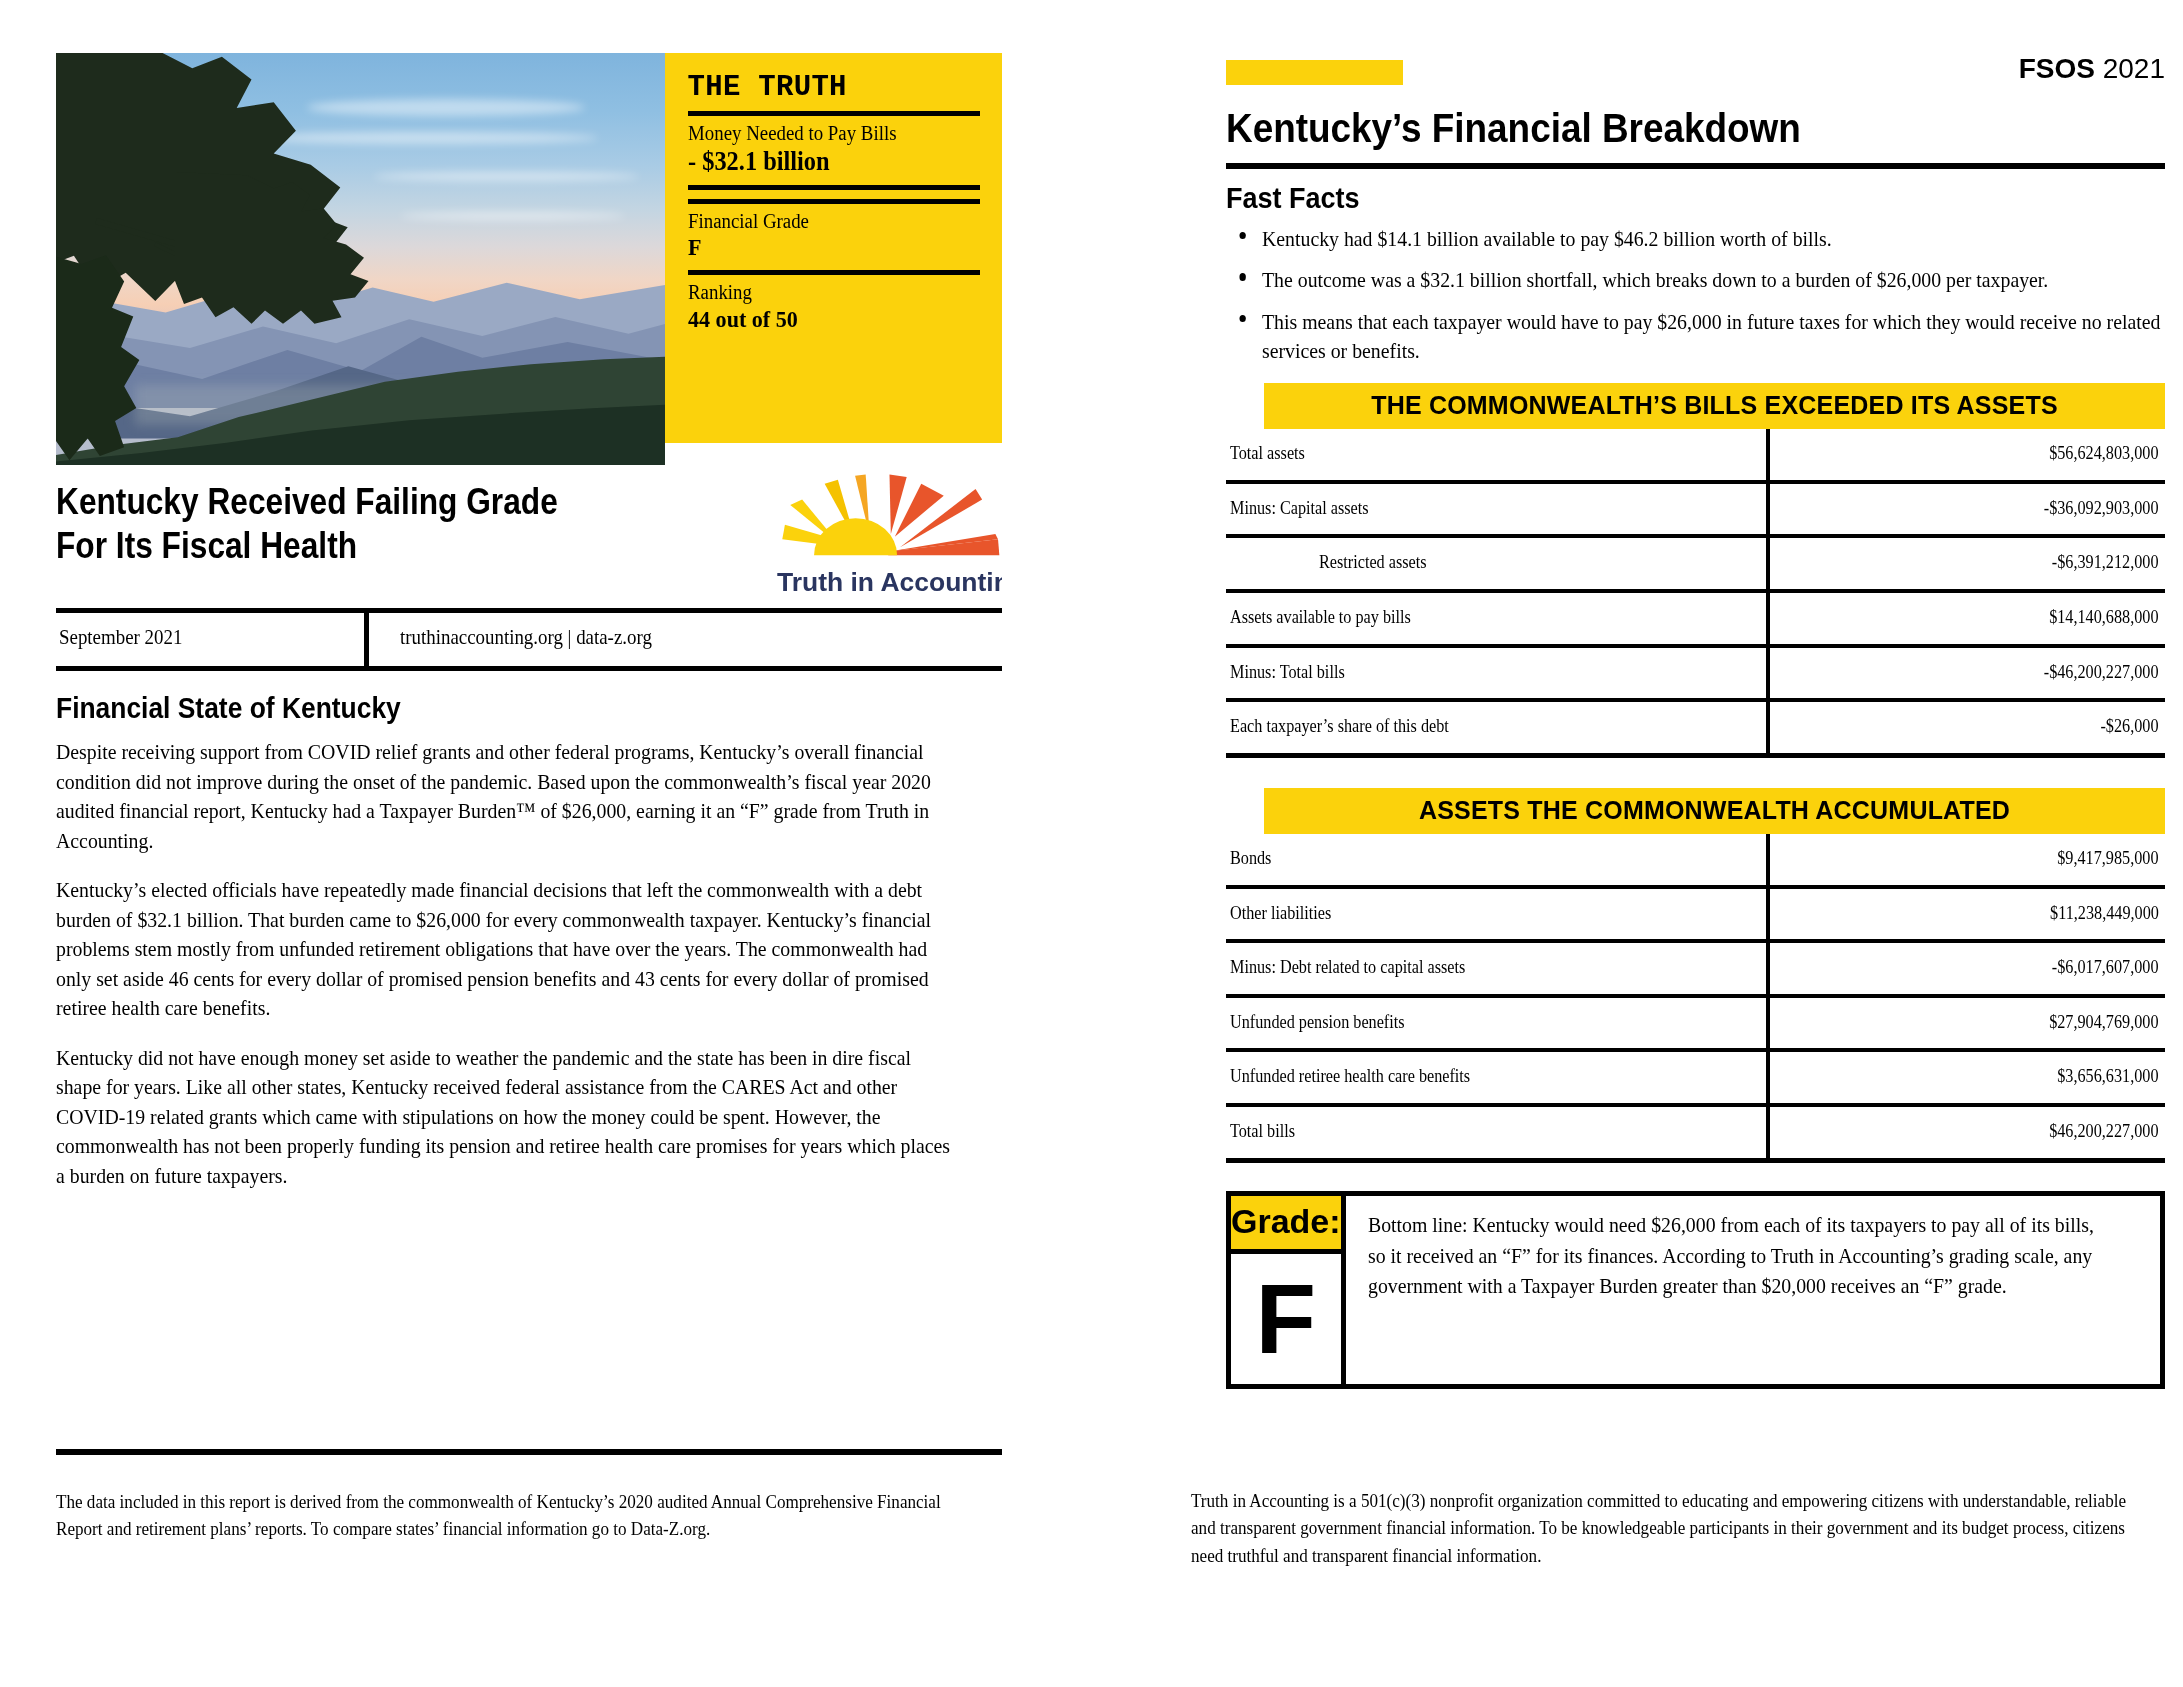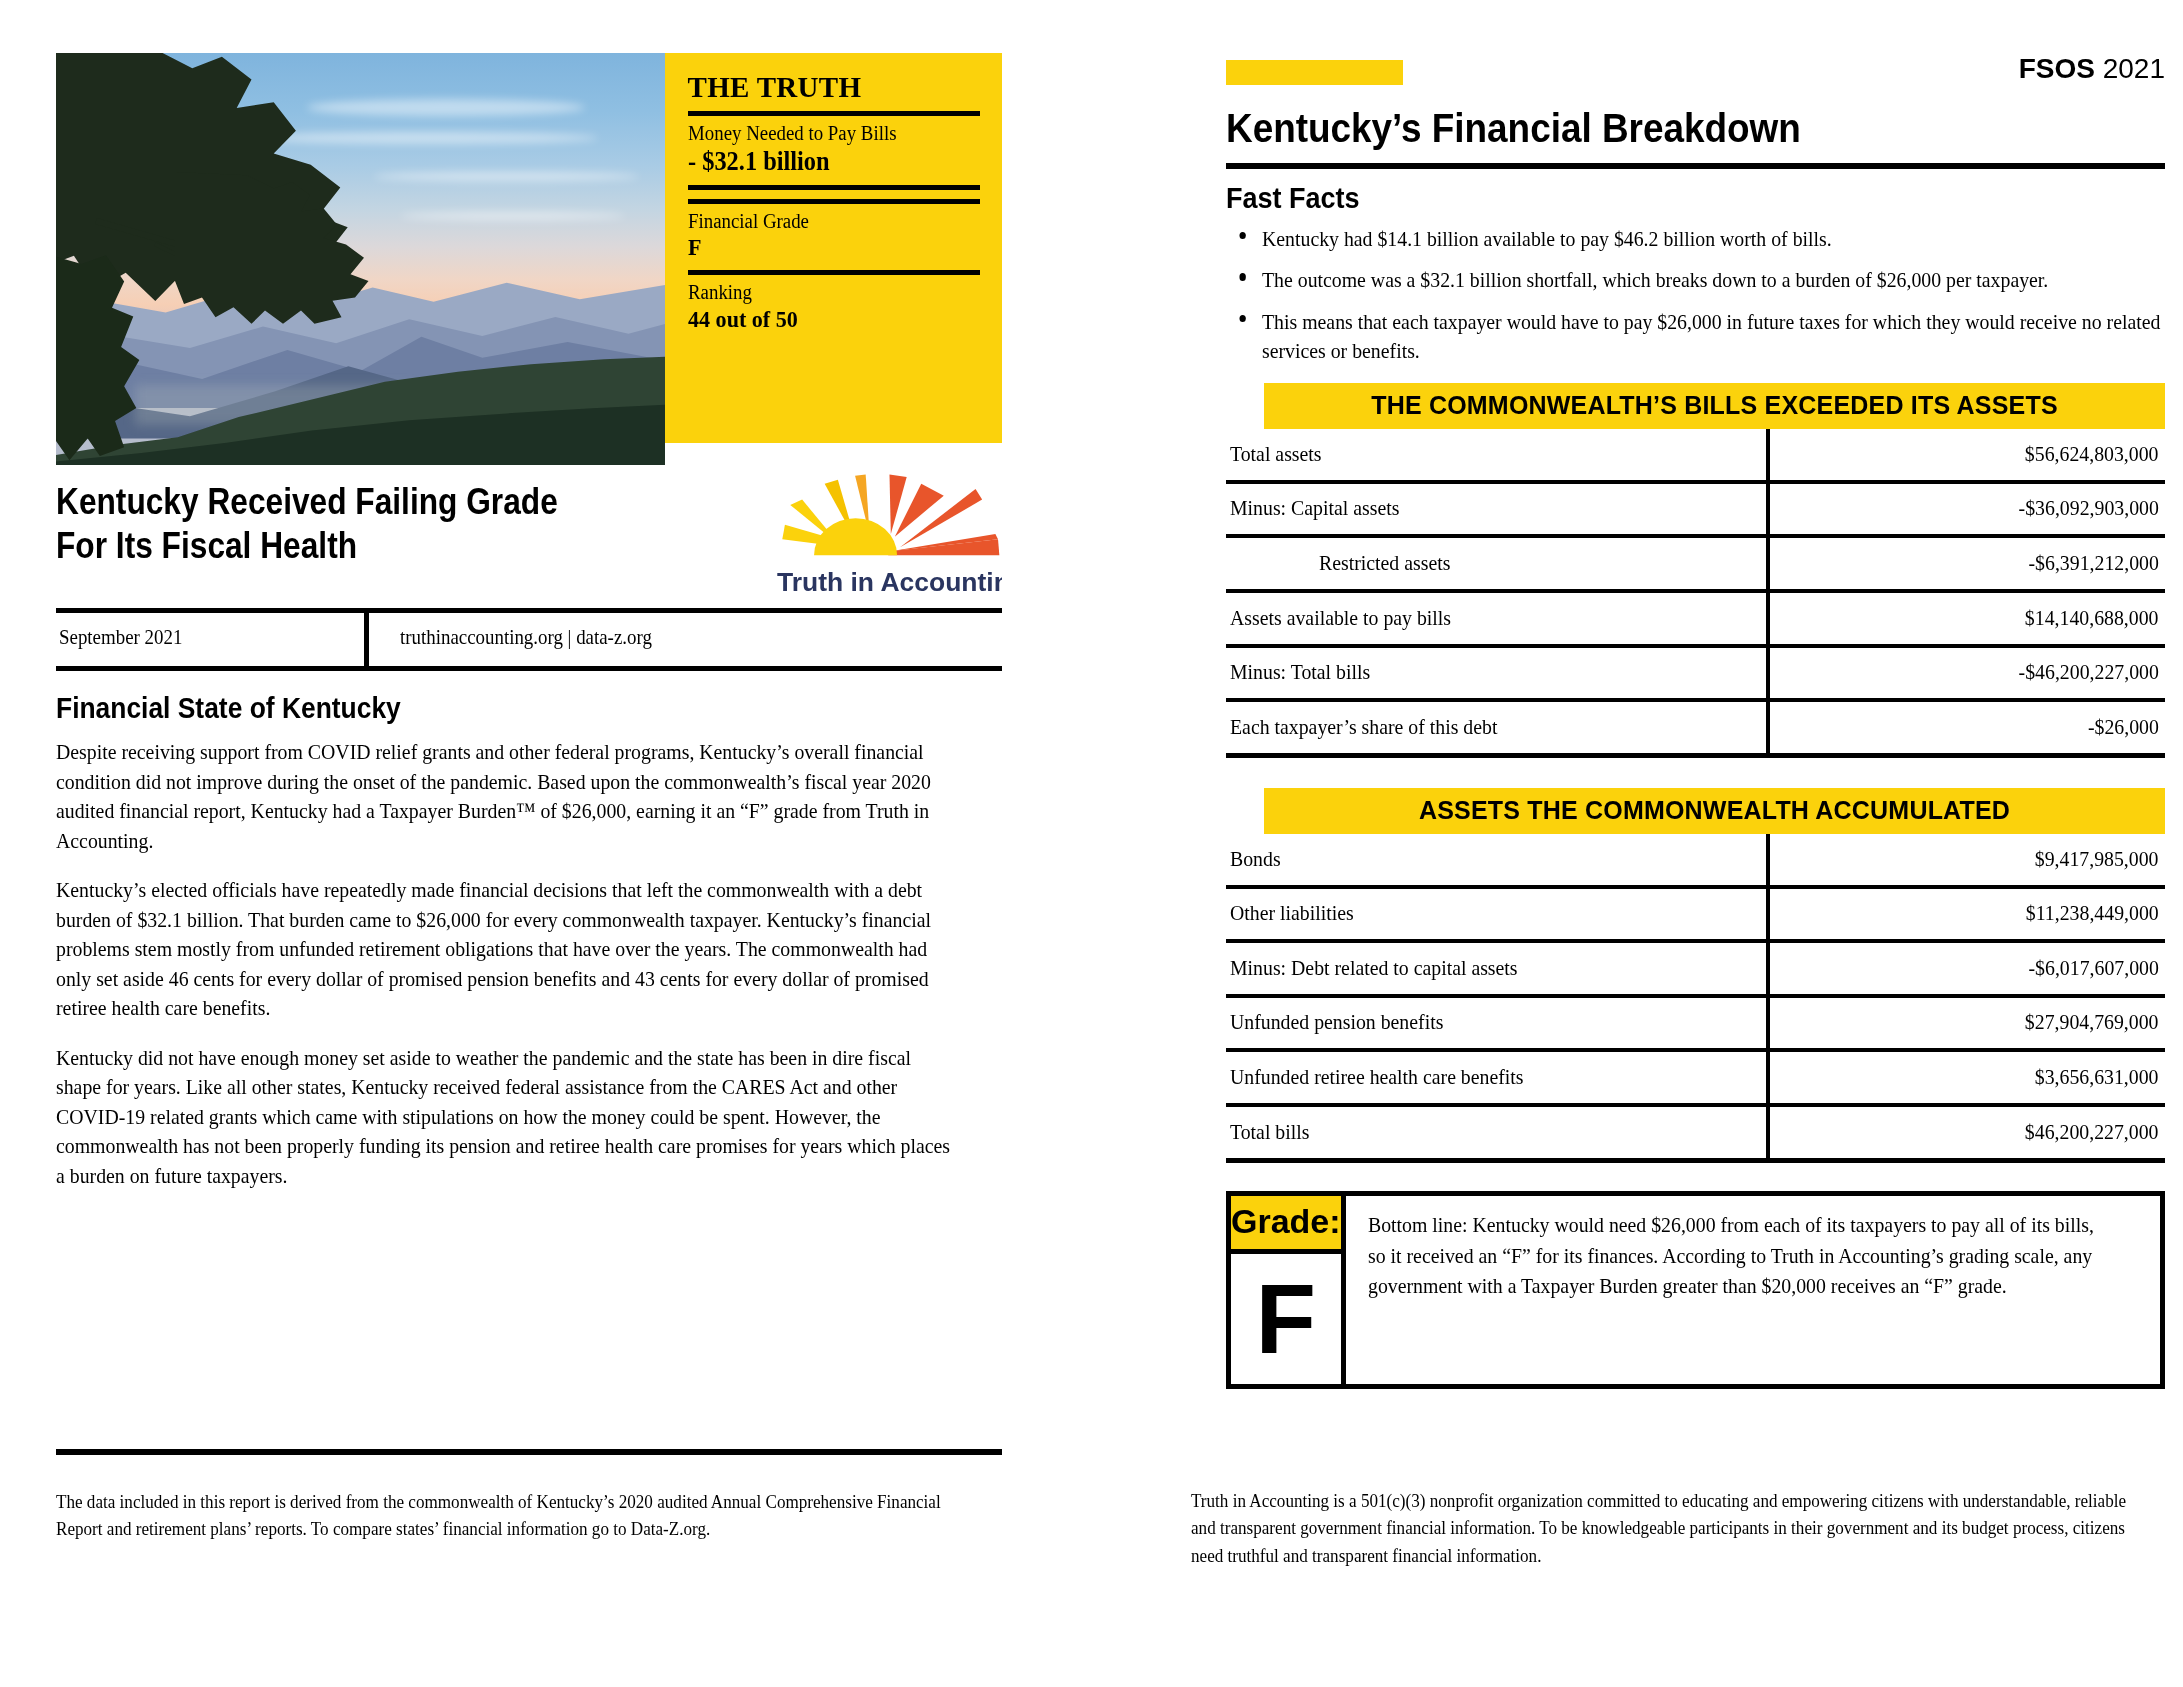--- a/index.html
+++ b/index.html
@@ -58,21 +58,21 @@
       66% 72%,52% 78%,58% 90%,42% 94%,34% 86%,22% 96%,12% 86%,0 92%);
   }
   .valley{position:absolute;left:79px;bottom:40px;width:278px;height:40px;background:rgba(190,200,190,.25);filter:blur(5.3px);}
 
   .truthbox{
     position:absolute;left:609px;top:0;width:337px;height:390px;
     background:#FBD20C;
   }
   .truthbox .tb-inner{padding:14.6px 22.5px 0 22.5px;}
   .tb-title{
-    font-family:Liberation Serif, serif;font-weight:bold;
+    font-family:Liberation Mono, monospace;font-weight:bold;
     font-size:29px;letter-spacing:0.3px;color:#000;line-height:1;
     margin:5.3px 0 0 0;
   }
   .tb-sep{height:4.6px;background:#000;margin:9.3px 0 6.6px 0;}
   .tb-label{
     font-family:"Liberation Serif", serif;font-size:20.5px;color:#000;
     line-height:1.12;white-space:nowrap;
     transform:scaleX(.92);transform-origin:left center;
   }
   .tb-value{
@@ -160,21 +160,21 @@
   ul.facts li .bul{position:absolute;left:14.6px;top:8px;width:7.3px;height:7.3px;background:#000;border-radius:50%;}
 
   .tbl-wrap{margin-top:17px;}
   .tbl-head{
     background:#FBD20C;text-align:center;
     font-family:"Liberation Sans", sans-serif;font-weight:bold;
     font-size:25px;color:#000;padding:8px 0 9.3px 0;letter-spacing:0.2px;margin-left:38px;
   }
   table.fin{width:100%;border-collapse:collapse;table-layout:fixed;}
   table.fin td{
-    font-family:"Liberation Serif", serif;font-size:22px;color:#000;
+    font-family:"Liberation Serif", serif;font-size:18px;color:#000;
     padding:6.6px 0 8px 0;border-bottom:4px solid #000;vertical-align:middle;
     height:36px;
   }
   table.fin tr:last-child td{border-bottom:5.3px solid #000;}
   table.fin td.lbl{width:58%;padding-left:4px;border-right:4px solid #000;}
   table.fin td.lbl span{display:inline-block;transform:scaleX(.9);transform-origin:left center;white-space:nowrap;}
   table.fin td.val{width:42%;text-align:right;padding-right:6.6px;}
   table.fin td.val span{display:inline-block;transform:scaleX(.9);transform-origin:right center;white-space:nowrap;}
   .ind2{padding-left:93px !important;}
   .ind2 span{transform-origin:left center;}

